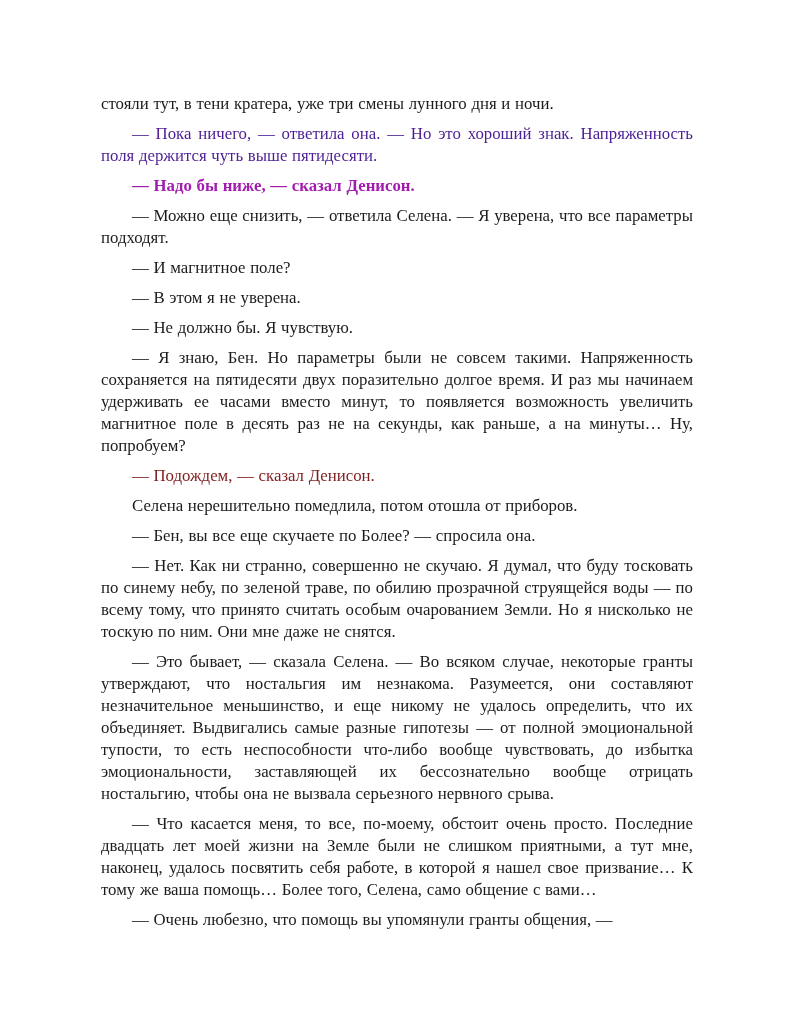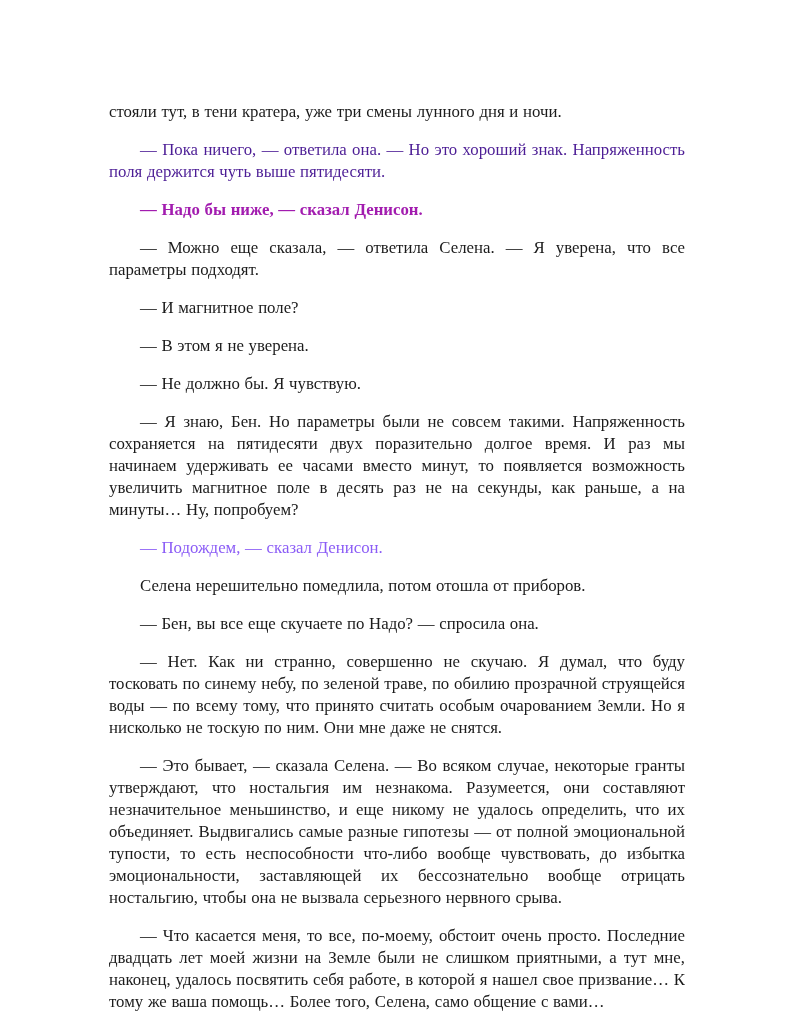--- a/index.html
+++ b/index.html
@@ -13,46 +13,46 @@
     position: relative;
     overflow: hidden;
   }
   .page {
     position: absolute;
     left: 93px;
     top: 85px;
     width: 608px;
   }
   .para {
-    margin: 16px;
+    margin: 8px;
     padding: 0;
     font-family: "Liberation Serif", "DejaVu Serif", serif;
     font-size: 16.8px;
     line-height: 22px;
     color: #1b1b1b;
     text-align: justify;
     text-indent: 31px;
     word-spacing: 0.5px;
   }
   .para.no-indent {
     text-indent: 0;
   }
 </style>
 </head>
 <body style="background: rgb(255, 255, 255);">
 
 <div class="page">
     <p class="para no-indent" style="color: rgb(27, 27, 27);">стояли тут, в тени кратера, уже три смены лунного дня и ночи.</p>
     <p class="para" style="color: #4c1d95;">— Пока ничего, — ответила она. — Но это хороший знак. Напряженность поля держится чуть выше пятидесяти.</p>
     <p class="para" style="color: #a21caf; font-weight: bold;">— Надо бы ниже, — сказал Денисон.</p>
-    <p class="para" style="color: rgb(27, 27, 27);">— Можно еще сказала, — ответила Селена. — Я уверена, что все параметры подходят.</p>
+    <p class="para" style="color: rgb(27, 27, 27);">— Можно еще снизить, — ответила Селена. — Я уверена, что все параметры подходят.</p>
     <p class="para" style="color: rgb(27, 27, 27);">— И магнитное поле?</p>
     <p class="para" style="color: rgb(27, 27, 27);">— В этом я не уверена.</p>
     <p class="para" style="color: rgb(27, 27, 27);">— Не должно бы. Я чувствую.</p>
     <p class="para" style="color: rgb(27, 27, 27);">— Я знаю, Бен. Но параметры были не совсем такими. Напряженность сохраняется на пятидесяти двух поразительно долгое время. И раз мы начинаем удерживать ее часами вместо минут, то появляется возможность увеличить магнитное поле в десять раз не на секунды, как раньше, а на минуты… Ну, попробуем?</p>
-    <p class="para" style="color: #8b5cf6; font-family: Liberation Serif, serif;">— Подождем, — сказал Денисон.</p>
+    <p class="para" style="color: #7f1d1d; font-family: Liberation Serif, serif;">— Подождем, — сказал Денисон.</p>
     <p class="para" style="color: rgb(27, 27, 27);">Селена нерешительно помедлила, потом отошла от приборов.</p>
-    <p class="para" style="color: rgb(27, 27, 27);">— Бен, вы все еще скучаете по Надо? — спросила она.</p>
+    <p class="para" style="color: rgb(27, 27, 27);">— Бен, вы все еще скучаете по Более? — спросила она.</p>
     <p class="para" style="color: rgb(27, 27, 27);">— Нет. Как ни странно, совершенно не скучаю. Я думал, что буду тосковать по синему небу, по зеленой траве, по обилию прозрачной струящейся воды — по всему тому, что принято считать особым очарованием Земли. Но я нисколько не тоскую по ним. Они мне даже не снятся.</p>
     <p class="para" style="color: rgb(27, 27, 27);">— Это бывает, — сказала Селена. — Во всяком случае, некоторые гранты утверждают, что ностальгия им незнакома. Разумеется, они составляют незначительное меньшинство, и еще никому не удалось определить, что их объединяет. Выдвигались самые разные гипотезы — от полной эмоциональной тупости, то есть неспособности что-либо вообще чувствовать, до избытка эмоциональности, заставляющей их бессознательно вообще отрицать ностальгию, чтобы она не вызвала серьезного нервного срыва.</p>
     <p class="para" style="color: rgb(27, 27, 27);">— Что касается меня, то все, по-моему, обстоит очень просто. Последние двадцать лет моей жизни на Земле были не слишком приятными, а тут мне, наконец, удалось посвятить себя работе, в которой я нашел свое призвание… К тому же ваша помощь… Более того, Селена, само общение с вами…</p>
     <p class="para" style="color: rgb(27, 27, 27);">— Очень любезно, что помощь вы упомянули гранты общения, —</p>
   </div>
 
 </body></html>

